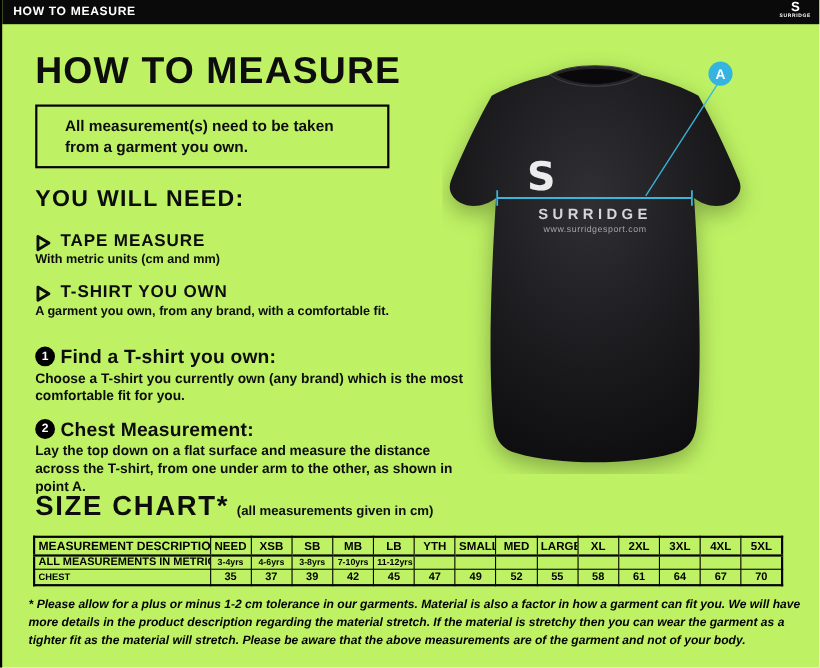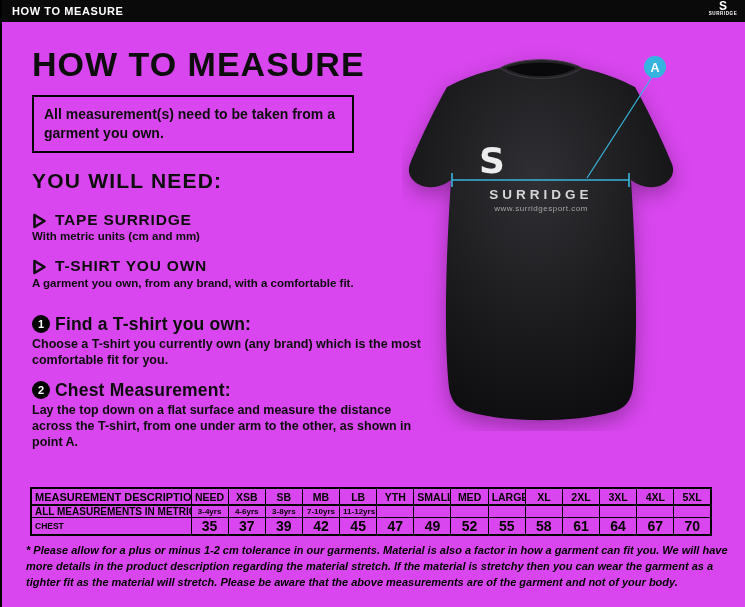--- a/index.html
+++ b/index.html
@@ -1,19 +1,19 @@
 <!DOCTYPE html>
 <html><head>
 <meta charset="utf-8">
 <style>
   * { margin:0; padding:0; box-sizing:border-box; }
   html,body { background:#fff; }
   body { font-family:"Liberation Sans", sans-serif; color:#111; }
   #page {
-    position:relative; width:745px; height:607px; background:#d946ef;
+    position:relative; width:745px; height:607px; background:#bef264;
     border-left:2px solid #000; overflow:hidden;
   }
 
   
   .topbar {
     position:absolute; left:0; top:0; width:745px; height:22px;
     background:#0a0a0a; display:flex; align-items:center; padding:0 10px;
   }
   .topbar-title { color:#fff; font-size:11px; font-weight:800; letter-spacing:.6px; }
   .topbar-logo {
@@ -25,21 +25,21 @@
 
   
   .h1 {
     position:absolute; left:30px; top:45px;
     font-size:34px; font-weight:800; letter-spacing:1px; color:#0d0d0d;
   }
 
   
   .note-box {
     position:absolute; left:30px; top:95px; width:322px;
-    border:2px solid #000; padding:8px 10px;
+    border:2px solid #000; padding:8px 25px;
     font-size:14px; font-weight:700; line-height:1.35; color:#0d0d0d;
   }
 
   .h2 {
     position:absolute; left:30px; top:169px;
     font-size:21px; font-weight:800; letter-spacing:1.2px; color:#0d0d0d;
   }
 
   
   .need-icon { position:absolute; left:30px; width:15px; height:16px; }
@@ -65,21 +65,21 @@
     border-collapse:collapse; table-layout:fixed;
     border:2px solid #000;
   }
   .size-chart th, .size-chart td {
     border:1px solid #000; padding:0 3px; text-align:center; color:#000;
     overflow:hidden; white-space:nowrap;
   }
   .size-chart thead th { height:17px; font-size:10.5px; font-weight:700; border-bottom:2px solid #000; }
   .size-chart thead th:first-child { width:160px; text-align:left; font-size:11px; }
   .size-chart tr.row-0 td { height:12px; font-size:8px; font-weight:700; }
-  .size-chart tr.row-1 td { height:14px; font-size:14px; font-weight:700; }
+  .size-chart tr.row-1 td { height:14px; font-size:10px; font-weight:700; }
   .size-chart td:first-child { text-align:left; }
   .size-chart tr.row-0 td:first-child { font-size:10px; font-weight:800; }
   .size-chart tr.row-1 td:first-child { font-size:8.5px; }
 
   
   .footnote {
     position:absolute; left:24px; top:543px; width:708px;
     font-size:11px; font-weight:700; font-style:italic; line-height:1.45; color:#000;
   }
 
@@ -101,37 +101,41 @@
 
   <div class="h1">HOW TO MEASURE</div>
 
   <div class="note-box">All measurement(s) need to be taken from a garment you own.</div>
 
   <div class="h2">YOU WILL NEED:</div>
 
   <svg class="need-icon" style="top:213px" viewBox="0 0 15 16">
     <path d="M2.5 2 L12.5 8 L2.5 14 Z" fill="none" stroke="#0d0d0d" stroke-width="2.6" stroke-linejoin="round"></path>
   </svg>
-  <div class="need-title" style="top:211px">TAPE SURRIDGE</div>
+  <div class="need-title" style="top:211px">TAPE MEASURE</div>
   <div class="need-desc" style="top:230px">With metric units (cm and mm)</div>
 
   <svg class="need-icon" style="top:259px" viewBox="0 0 15 16">
     <path d="M2.5 2 L12.5 8 L2.5 14 Z" fill="none" stroke="#0d0d0d" stroke-width="2.6" stroke-linejoin="round"></path>
   </svg>
   <div class="need-title" style="top:257px">T-SHIRT YOU OWN</div>
   <div class="need-desc" style="top:277px">A garment you own, from any brand, with a comfortable fit.</div>
 
   <div class="step-circle" style="top:315px">1</div>
   <div class="step-title" style="top:314px">Find a T-shirt you own:</div>
   <div class="step-desc" style="top:337px">Choose a T-shirt you currently own (any brand) which is the most comfortable fit for you.</div>
 
   <div class="step-circle" style="top:381px">2</div>
   <div class="step-title" style="top:380px">Chest Measurement:</div>
   <div class="step-desc" style="top:403px">Lay the top down on a flat surface and measure the distance across the T-shirt, from one under arm to the other, as shown in point A.</div>
 
+  <div class="sc-head">
+    <span class="sc-title">SIZE CHART*</span>
+    <span class="sc-sub">(all measurements given in cm)</span>
+  </div>
 
   <table class="size-chart" id="size-chart-table">
     <thead>
         <tr>
           <th>MEASUREMENT DESCRIPTION</th>
           <th>NEED</th>
           <th>XSB</th>
           <th>SB</th>
           <th>MB</th>
           <th>LB</th>

